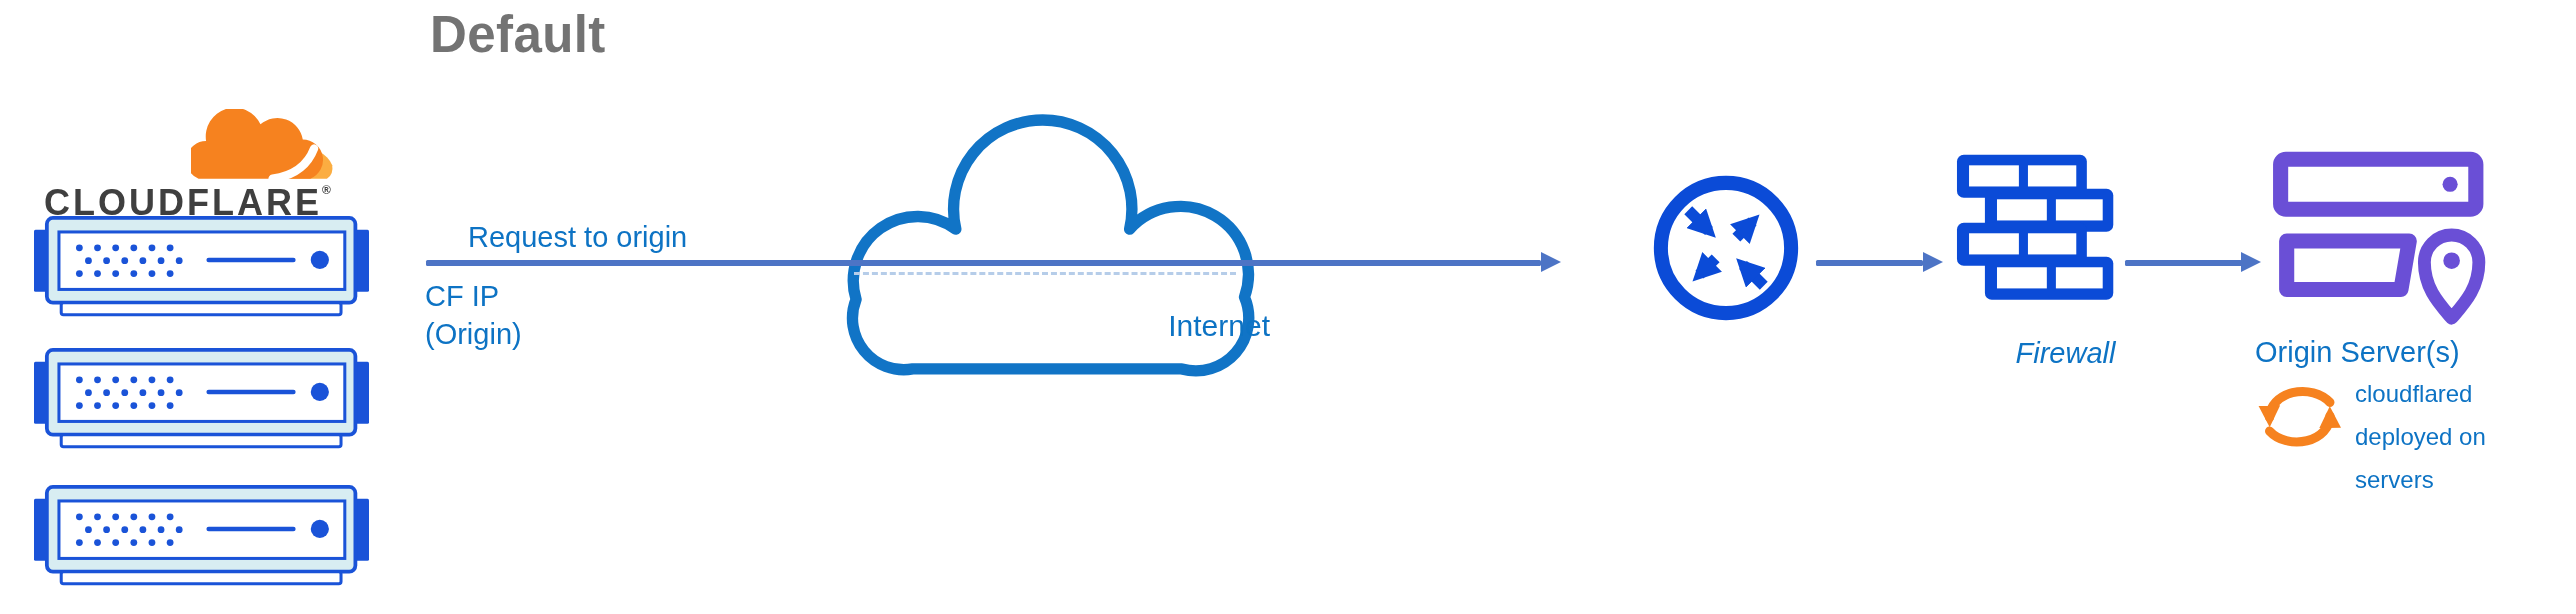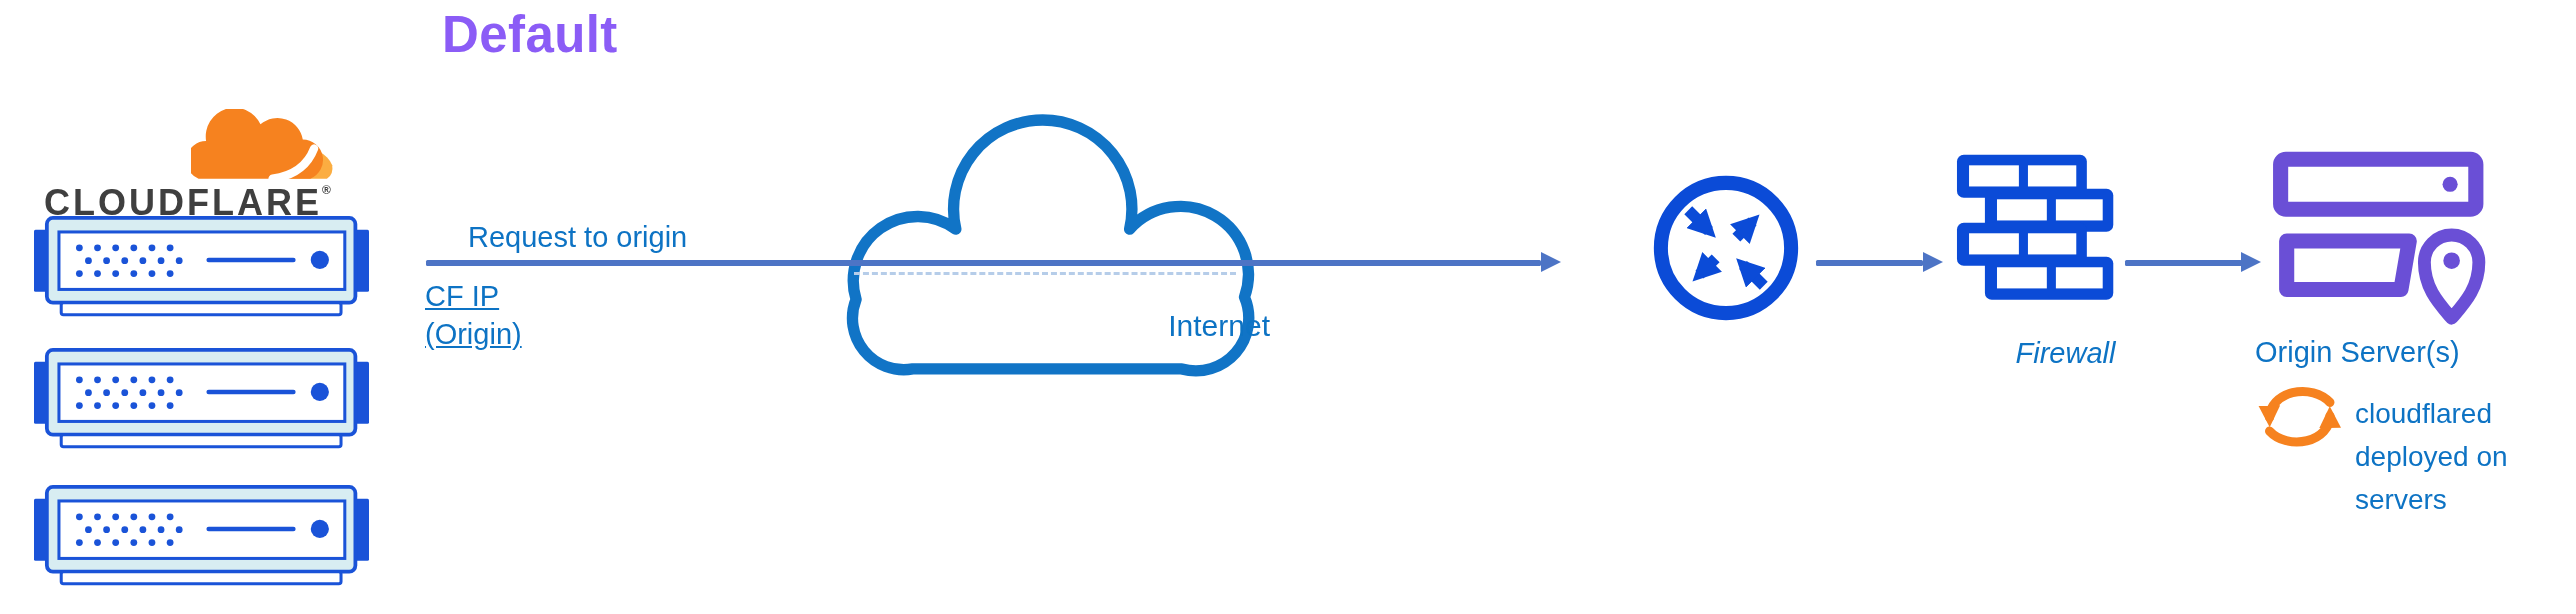--- a/index.html
+++ b/index.html
@@ -1,35 +1,35 @@
 <!DOCTYPE html>
 <html style="font-size:12px"><head>
 <meta charset="utf-8">
 <style>
   html,body{margin:0;padding:0;background:#fff;}
   body{font-family:"Liberation Sans",sans-serif;}
   #canvas{position:relative;width:2576px;height:614px;background:#fff;overflow:hidden;}
   .abs{position:absolute;}
   .lbl{color:#0d73c4;font-size:29px;line-height:38px;white-space:pre;}
-  #title{left:442px;top:4.5px;font-size:51px;font-weight:600;color:#8b5cf6;letter-spacing:0.4px;}
+  #title{left:430px;top:4.5px;font-size:51px;font-weight:600;color:#737373;letter-spacing:0.4px;}
   
   #cf-wordmark{left:44px;top:182px;width:310px;color:#3f3f3f;font-size:36px;font-weight:800;letter-spacing:3px;white-space:nowrap;}
   #cf-wordmark sup{font-size:12px;font-weight:700;vertical-align:21px;letter-spacing:0;}
   
   .shaft{position:absolute;height:6px;background:#4d74c5;border-radius:1.5px;}
   .ahead{position:absolute;width:0;height:0;border-top:10.6px solid transparent;border-bottom:10.6px solid transparent;border-left:20.4px solid #4d74c5;}
   #dash-line{left:854px;top:272px;width:382px;height:0;border-top:3px dashed #b6cde9;z-index:4;}
   .z5{z-index:5;} .z2{z-index:2;}
   #internet-lbl{left:820px;top:307px;width:450px;text-align:right;font-size:30px;z-index:3;}
   #cpe-lbl{left:1549px;top:342px;}
   #fw-lbl{left:1899px;top:334px;width:333px;text-align:center;font-style:italic;}
   #origin-lbl{left:2255px;top:333px;}
-  #cfd-lbl{left:2355px;top:392px;font-size:28px;line-height:43px;}
+  #cfd-lbl{left:2355px;top:372px;font-size:24px;line-height:43px;}
   #req-lbl{left:468px;top:218px;}
-  #cfip-lbl{left:425px;top:277px;text-decoration:underline;}
+  #cfip-lbl{left:425px;top:277px;}
 </style>
 </head>
 <body>
 
 <div id="canvas">
 
   <div id="title" class="abs">Default</div>
 
   <div class="abs" style="left:191px;top:109px;">
     <svg width="145" height="73" viewBox="0 0 192 96">

